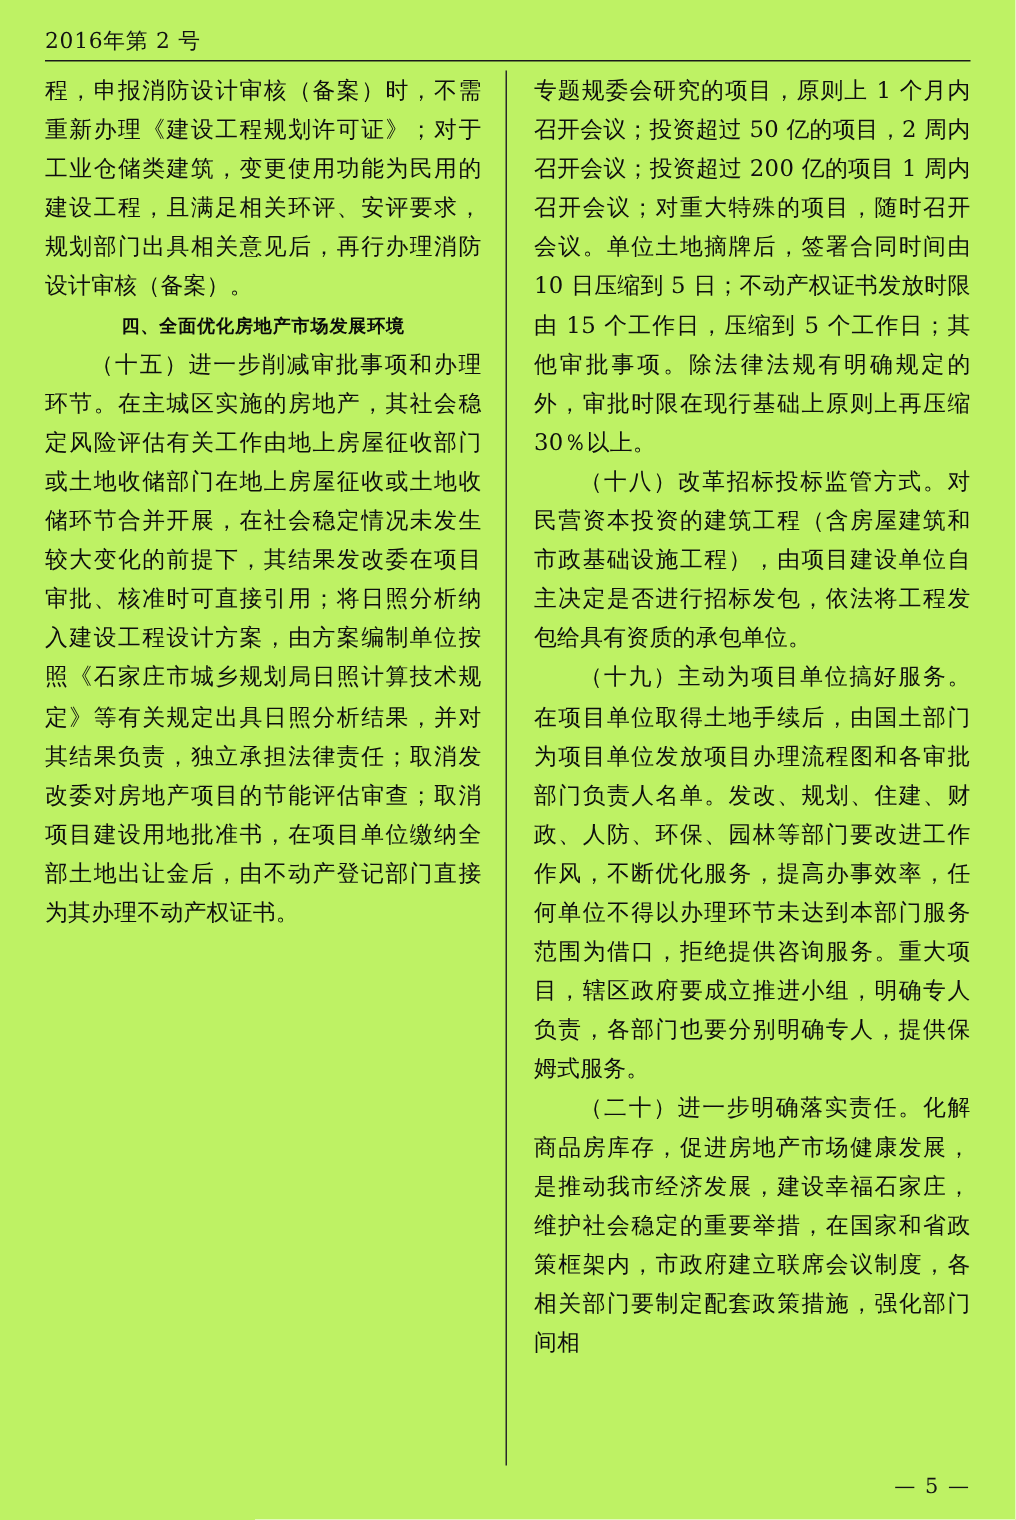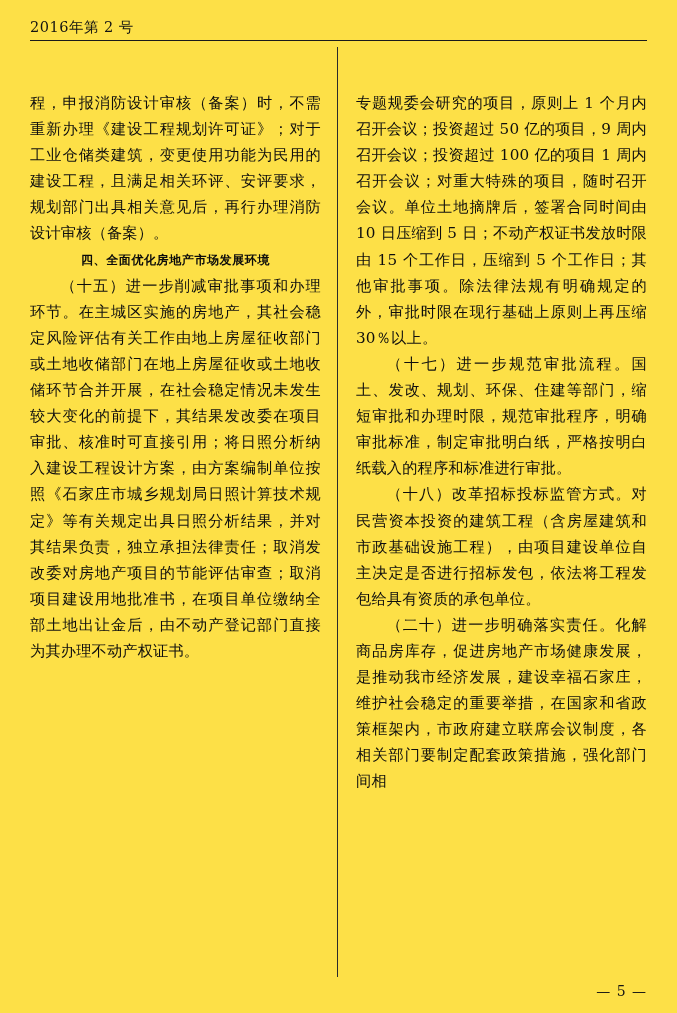--- a/index.html
+++ b/index.html
@@ -7,21 +7,21 @@
     padding: 0;
     background: #ffffff;
   }
   body {
     font-family: "DejaVu Serif", serif;
   }
   .page {
     position: relative;
     width: 677px;
     height: 1013px;
-    background: #fde047;
+    background: #bef264;
     box-sizing: border-box;
     overflow: hidden;
   }
   .header {
     position: absolute;
     top: 18px;
     left: 30px;
     right: 30px;
     height: 24px;
     display: flex;
@@ -51,21 +51,20 @@
     top: 47px;
     left: 30px;
     width: 617px;
     height: 930px;
     display: flex;
     justify-content: space-between;
   }
   .col {
     width: 291px;
     position: relative;
-    margin-top: 43px;
   }
   .divider {
     position: absolute;
     top: 47px;
     left: 337px;
     width: 1px;
     height: 930px;
     background: #2a2a2a;
   }
   p {
@@ -116,23 +115,23 @@
   <div class="columns">
 
     <div class="col">
       <p>程，申报消防设计审核（备案）时，不需重新办理《建设工程规划许可证》；对于工业仓储类建筑，变更使用功能为民用的建设工程，且满足相关环评、安评要求，规划部门出具相关意见后，再行办理消防设计审核（备案）。</p>
       <h3 class="section">四、全面优化房地产市场发展环境</h3>
       <p class="indent">（十五）进一步削减审批事项和办理环节。在主城区实施的房地产，其社会稳定风险评估有关工作由地上房屋征收部门或土地收储部门在地上房屋征收或土地收储环节合并开展，在社会稳定情况未发生较大变化的前提下，其结果发改委在项目审批、核准时可直接引用；将日照分析纳入建设工程设计方案，由方案编制单位按照《石家庄市城乡规划局日照计算技术规定》等有关规定出具日照分析结果，并对其结果负责，独立承担法律责任；取消发改委对房地产项目的节能评估审查；取消项目建设用地批准书，在项目单位缴纳全部土地出让金后，由不动产登记部门直接为其办理不动产权证书。</p>
 
     </div>
 
     <div class="col">
-      <p>专题规委会研究的项目，原则上 1 个月内召开会议；投资超过 50 亿的项目，9 周内召开会议；投资超过 100 亿的项目 1 周内召开会议；对重大特殊的项目，随时召开会议。单位土地摘牌后，签署合同时间由 10 日压缩到 5 日；不动产权证书发放时限由 15 个工作日，压缩到 5 个工作日；其他审批事项。除法律法规有明确规定的外，审批时限在现行基础上原则上再压缩 30％以上。</p>
-      <p class="indent">（十七）进一步规范审批流程。国土、发改、规划、环保、住建等部门，缩短审批和办理时限，规范审批程序，明确审批标准，制定审批明白纸，严格按明白纸载入的程序和标准进行审批。</p>
+      <p>专题规委会研究的项目，原则上 1 个月内召开会议；投资超过 50 亿的项目，2 周内召开会议；投资超过 200 亿的项目 1 周内召开会议；对重大特殊的项目，随时召开会议。单位土地摘牌后，签署合同时间由 10 日压缩到 5 日；不动产权证书发放时限由 15 个工作日，压缩到 5 个工作日；其他审批事项。除法律法规有明确规定的外，审批时限在现行基础上原则上再压缩 30％以上。</p>
       <p class="indent">（十八）改革招标投标监管方式。对民营资本投资的建筑工程（含房屋建筑和市政基础设施工程），由项目建设单位自主决定是否进行招标发包，依法将工程发包给具有资质的承包单位。</p>
+      <p class="indent">（十九）主动为项目单位搞好服务。在项目单位取得土地手续后，由国土部门为项目单位发放项目办理流程图和各审批部门负责人名单。发改、规划、住建、财政、人防、环保、园林等部门要改进工作作风，不断优化服务，提高办事效率，任何单位不得以办理环节未达到本部门服务范围为借口，拒绝提供咨询服务。重大项目，辖区政府要成立推进小组，明确专人负责，各部门也要分别明确专人，提供保姆式服务。</p>
       <p class="indent">（二十）进一步明确落实责任。化解商品房库存，促进房地产市场健康发展，是推动我市经济发展，建设幸福石家庄，维护社会稳定的重要举措，在国家和省政策框架内，市政府建立联席会议制度，各相关部门要制定配套政策措施，强化部门间相</p>
     </div>
 
   </div>
 
   <div class="footer">— 5 —</div>
 
 </div>
 
 </body></html>

